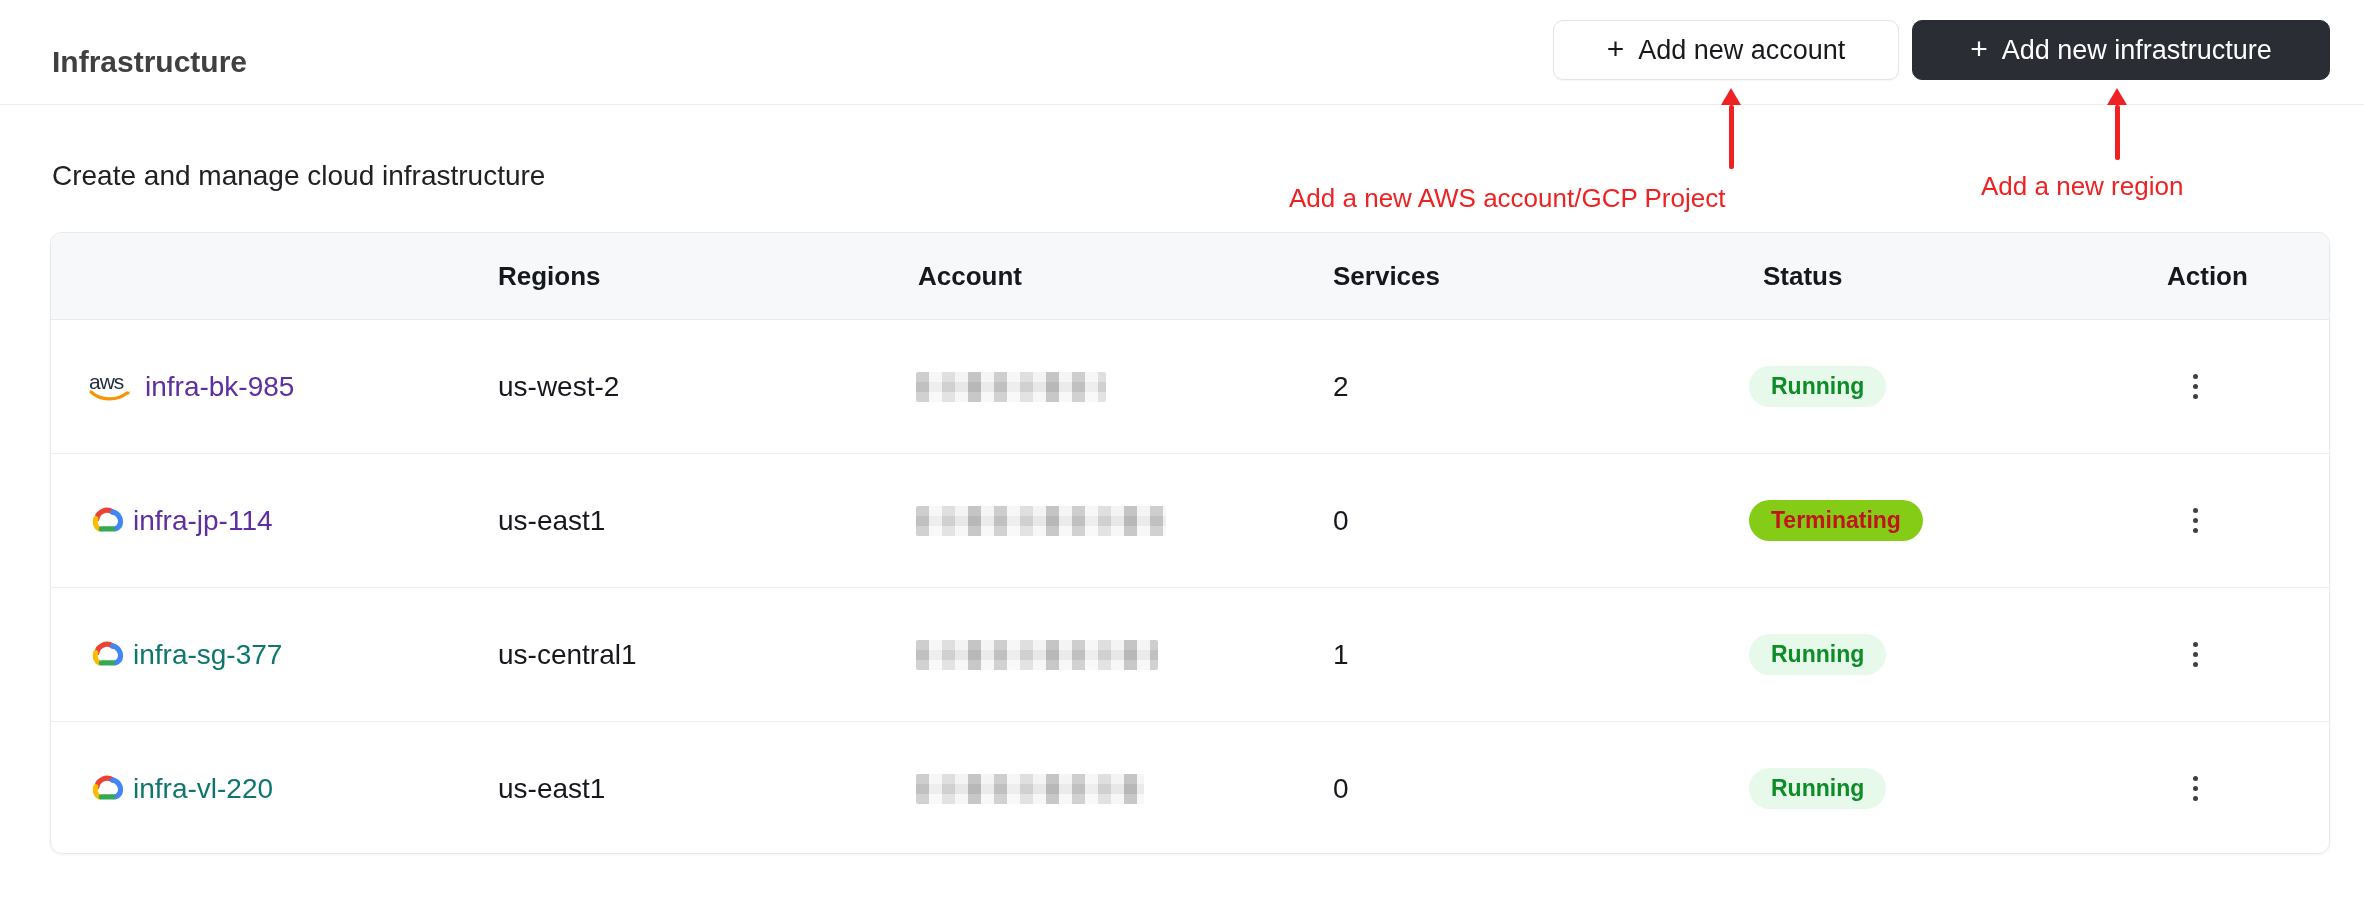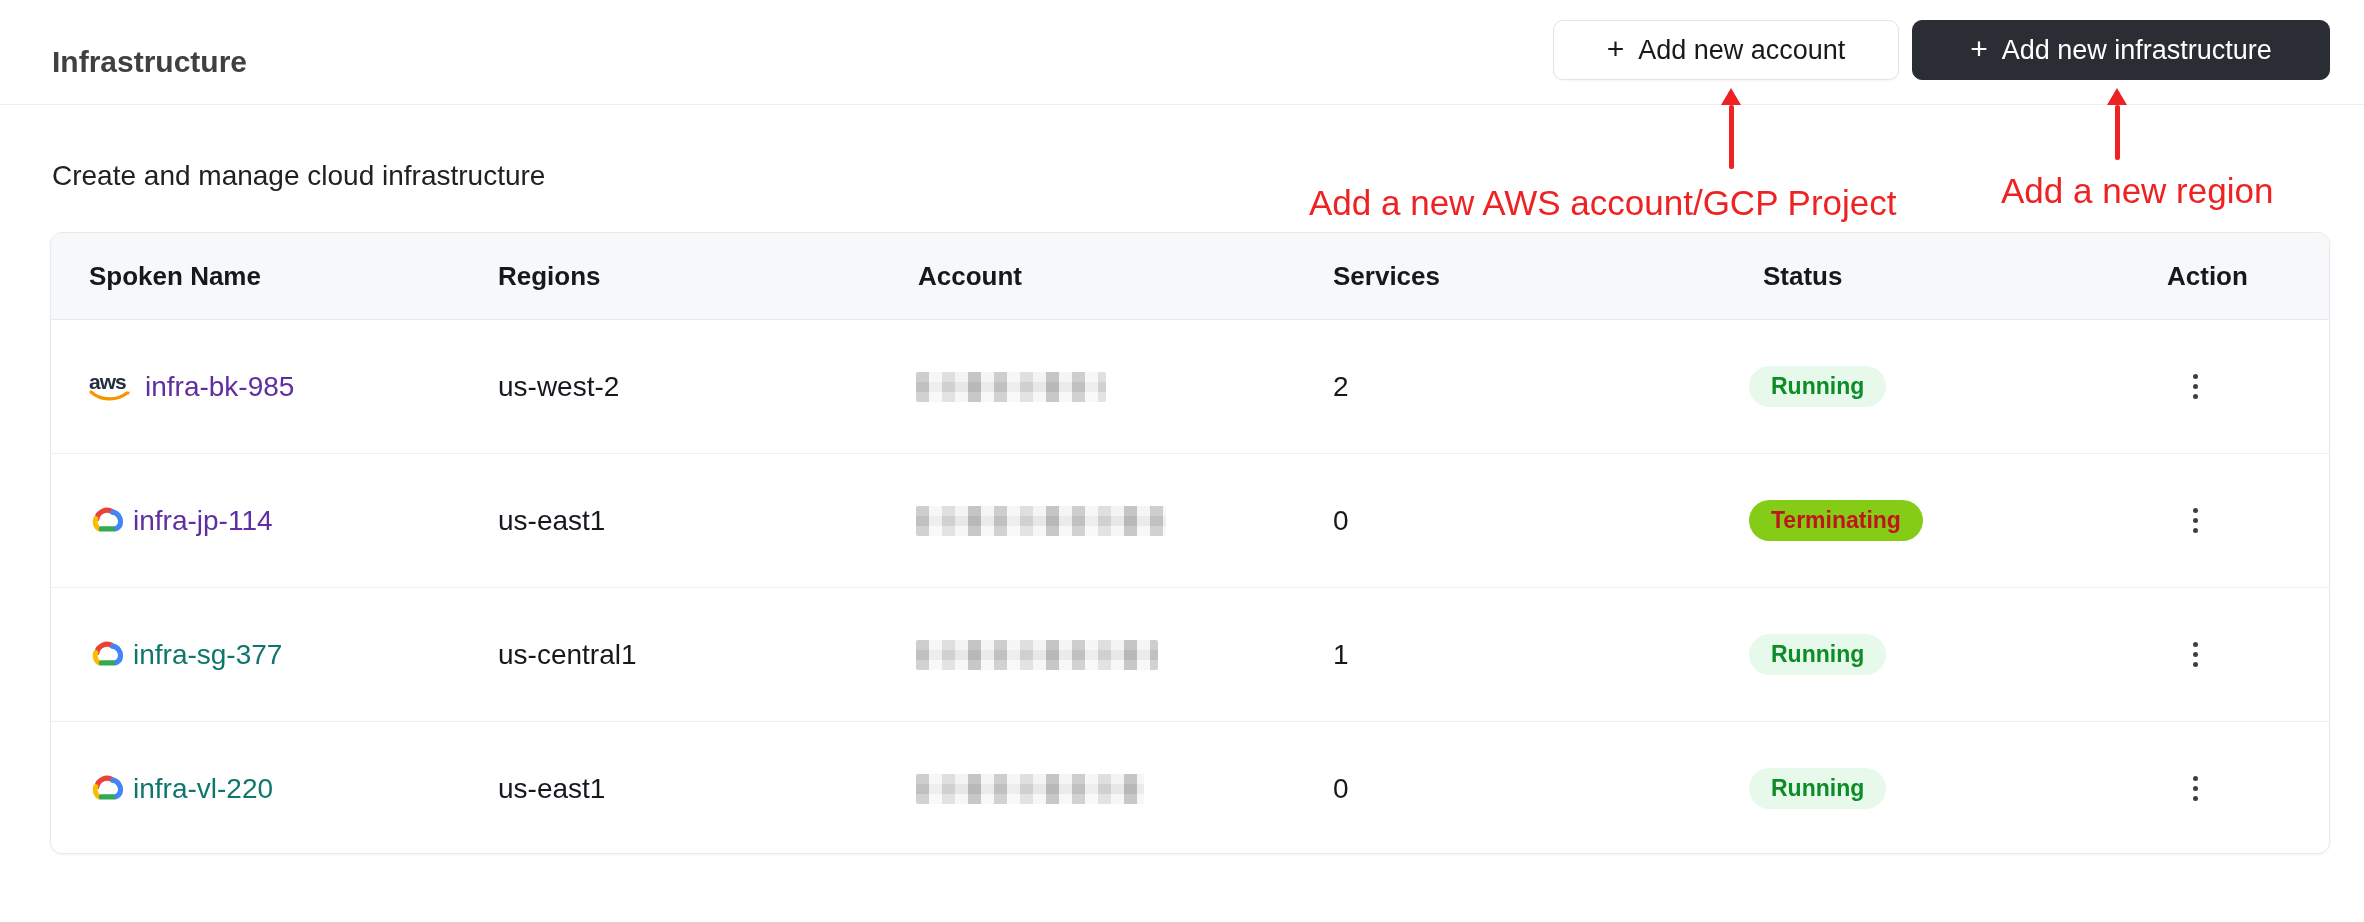--- a/index.html
+++ b/index.html
@@ -9,21 +9,21 @@
   }
   
   .topbar{position:absolute;left:0;top:0;width:2364px;height:104px;background:#fff;border-bottom:1px solid #ebedf0;}
   .page-title{position:absolute;left:52px;top:45px;font-size:30px;font-weight:700;color:#404040;}
   .btn{position:absolute;top:20px;height:60px;display:flex;align-items:center;justify-content:center;
        gap:14px;border-radius:10px;font-size:27px;cursor:pointer;box-sizing:border-box;}
   .btn-light{left:1553px;width:346px;background:#fff;border:1px solid #e2e4e9;color:#17191c;box-shadow:0 1px 2px rgba(0,0,0,.04);}
   .btn-dark{left:1912px;width:418px;background:#2a2d33;border:1px solid #2a2d33;color:#ffffff;}
   .plus{font-size:30px;font-weight:400;line-height:1;margin-top:-2px;}
   
-  .note{position:absolute;color:#ee2222;font-size:35px;white-space:nowrap;margin-left:20px;}
+  .note{position:absolute;color:#ee2222;font-size:26px;white-space:nowrap;}
   .note1{left:1289px;top:183px;}
   .note2{left:1981px;top:171px;}
   .arrow{position:absolute;width:22px;display:flex;flex-direction:column;align-items:center;}
   .arrow .head{width:0;height:0;border-left:10px solid transparent;border-right:10px solid transparent;border-bottom:17px solid #ee2222;}
   .arrow .shaft{width:5px;background:#ee2222;border-radius:2px;}
   .arrow1{left:1720px;top:88px;} .arrow1 .shaft{height:64px;}
   .arrow2{left:2106px;top:88px;} .arrow2 .shaft{height:55px;}
   
   .subtitle{position:absolute;left:52px;top:160px;font-size:28px;color:#202124;}
   
@@ -40,21 +40,21 @@
   .c-services{left:1282px;}
   .c-status{left:1698px;}
   .c-action{left:2130px;width:28px;justify-content:center;cursor:pointer;}
   .th-name{left:38px;} .th-region{left:447px;} .th-account{left:867px;}
   .th-services{left:1282px;} .th-status{left:1712px;} .th-action{left:2116px;}
   
   .ilink{text-decoration:none;font-size:28px;}
   .visited{color:#5f2ea0;} .unvisited{color:#0f766e;}
   
   .aws-wrap{position:relative;width:48px;height:34px;display:inline-block;}
-  .aws-word{position:absolute;left:0;top:0;font-size:21px;font-weight:700;color:#232f3e;letter-spacing:-1px;}
+  .aws-word{position:absolute;left:0;top:0;font-size:21px;font-weight:400;color:#232f3e;letter-spacing:-1px;}
   .aws-wrap svg{position:absolute;left:0;top:20px;}
   .gcp-wrap{width:36px;height:30px;display:inline-block;}
   
   .redacted{height:30px;border-radius:2px;
     background-color:#ececec;
     background-image:
       repeating-linear-gradient(90deg, rgba(0,0,0,.14) 0 13px, rgba(255,255,255,.45) 13px 26px, rgba(0,0,0,.07) 26px 39px, rgba(255,255,255,.25) 39px 52px, rgba(0,0,0,.18) 52px 65px, rgba(255,255,255,.35) 65px 78px),
       repeating-linear-gradient(0deg, rgba(255,255,255,.4) 0 10px, rgba(0,0,0,.05) 10px 20px, rgba(255,255,255,.2) 20px 30px);
   }
   .w1{width:190px;} .w2{width:250px;} .w3{width:242px;} .w4{width:228px;}
@@ -93,21 +93,20 @@
     <div class="shaft"></div>
   </div>
   <div class="note note1">Add a new AWS account/GCP Project</div>
   <div class="note note2">Add a new region</div>
 
   <div class="subtitle">Create and manage cloud infrastructure</div>
 
   <div class="card">
 
     <div class="thead">
-      <div class="th th-name">Spoken Name</div>
       <div class="th th-region">Regions</div>
       <div class="th th-account">Account</div>
       <div class="th th-services">Services</div>
       <div class="th th-status">Status</div>
       <div class="th th-action">Action</div>
     </div>
 
     <div class="row">
       <div class="cell c-name">
         <span class="aws-wrap">

